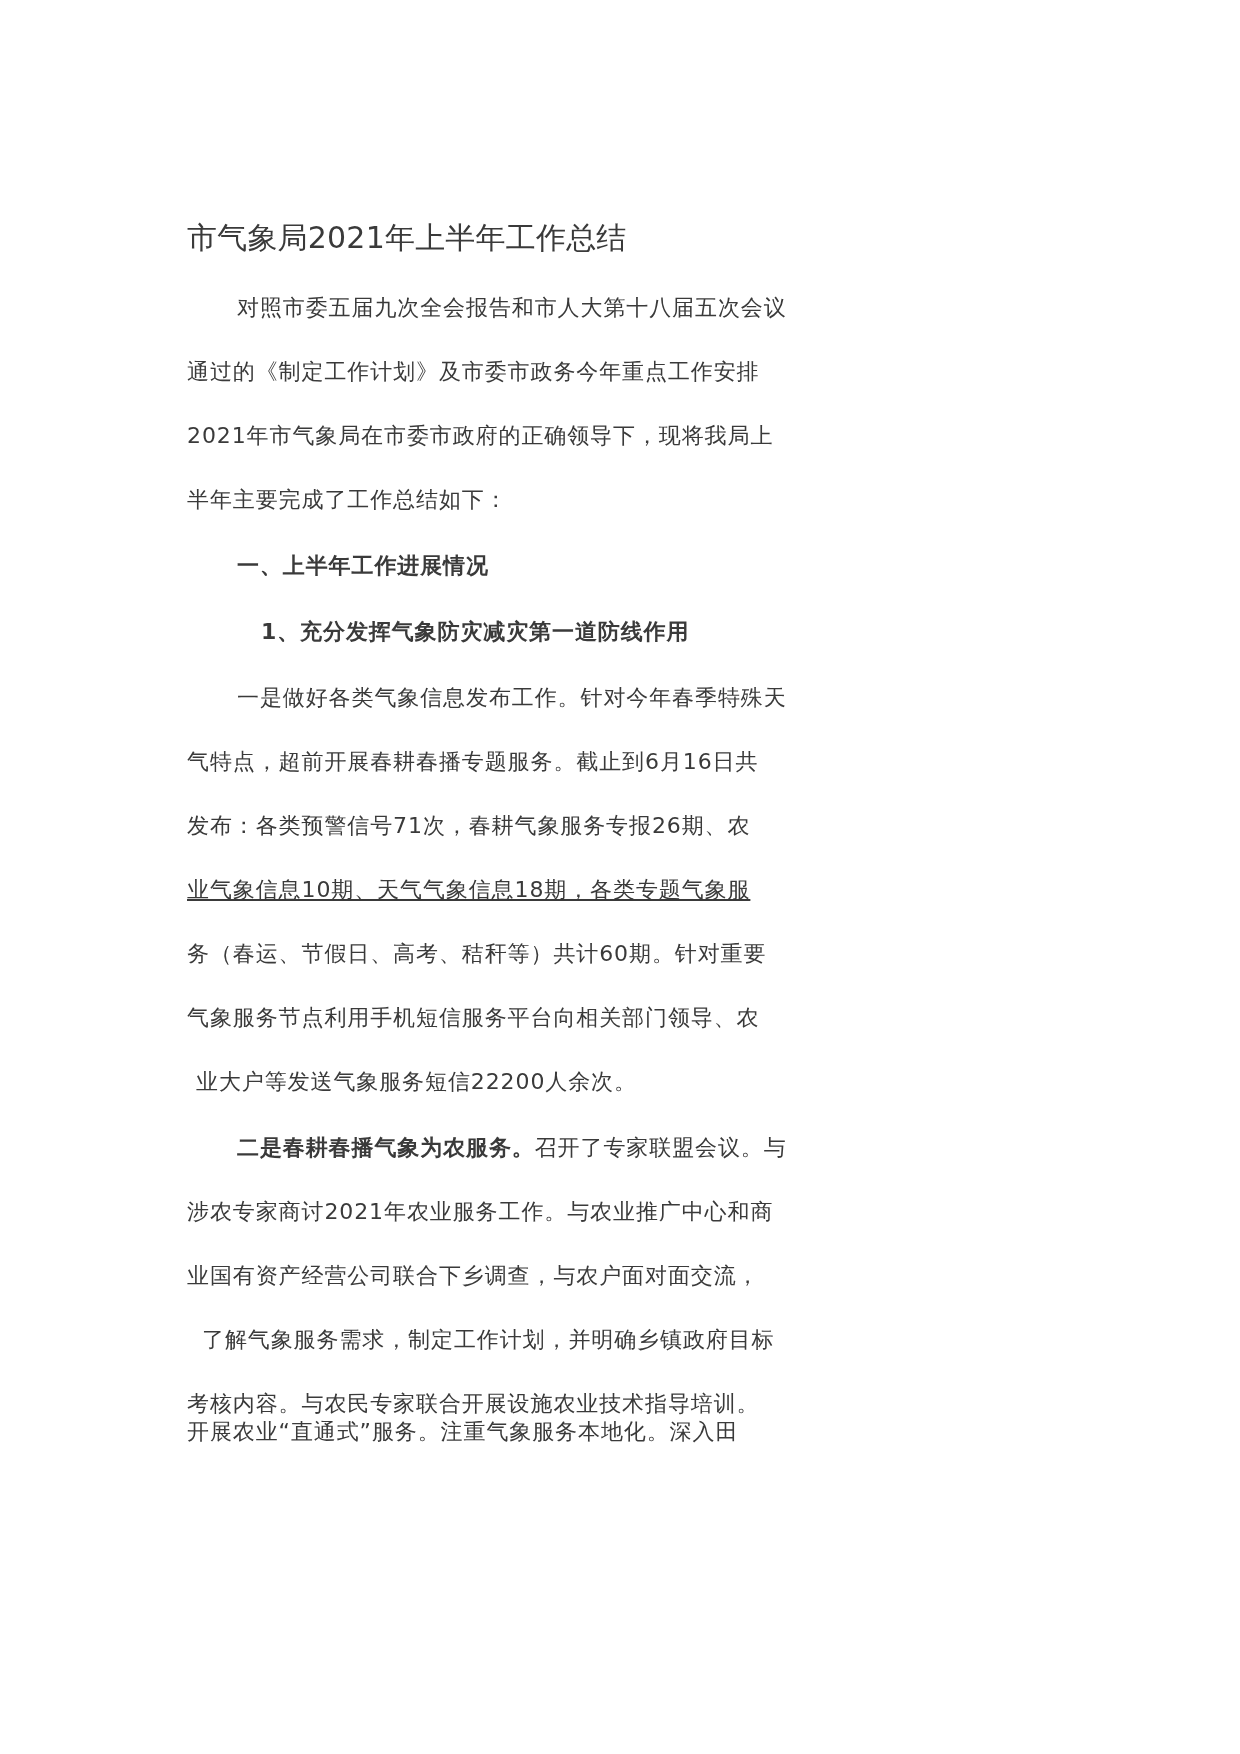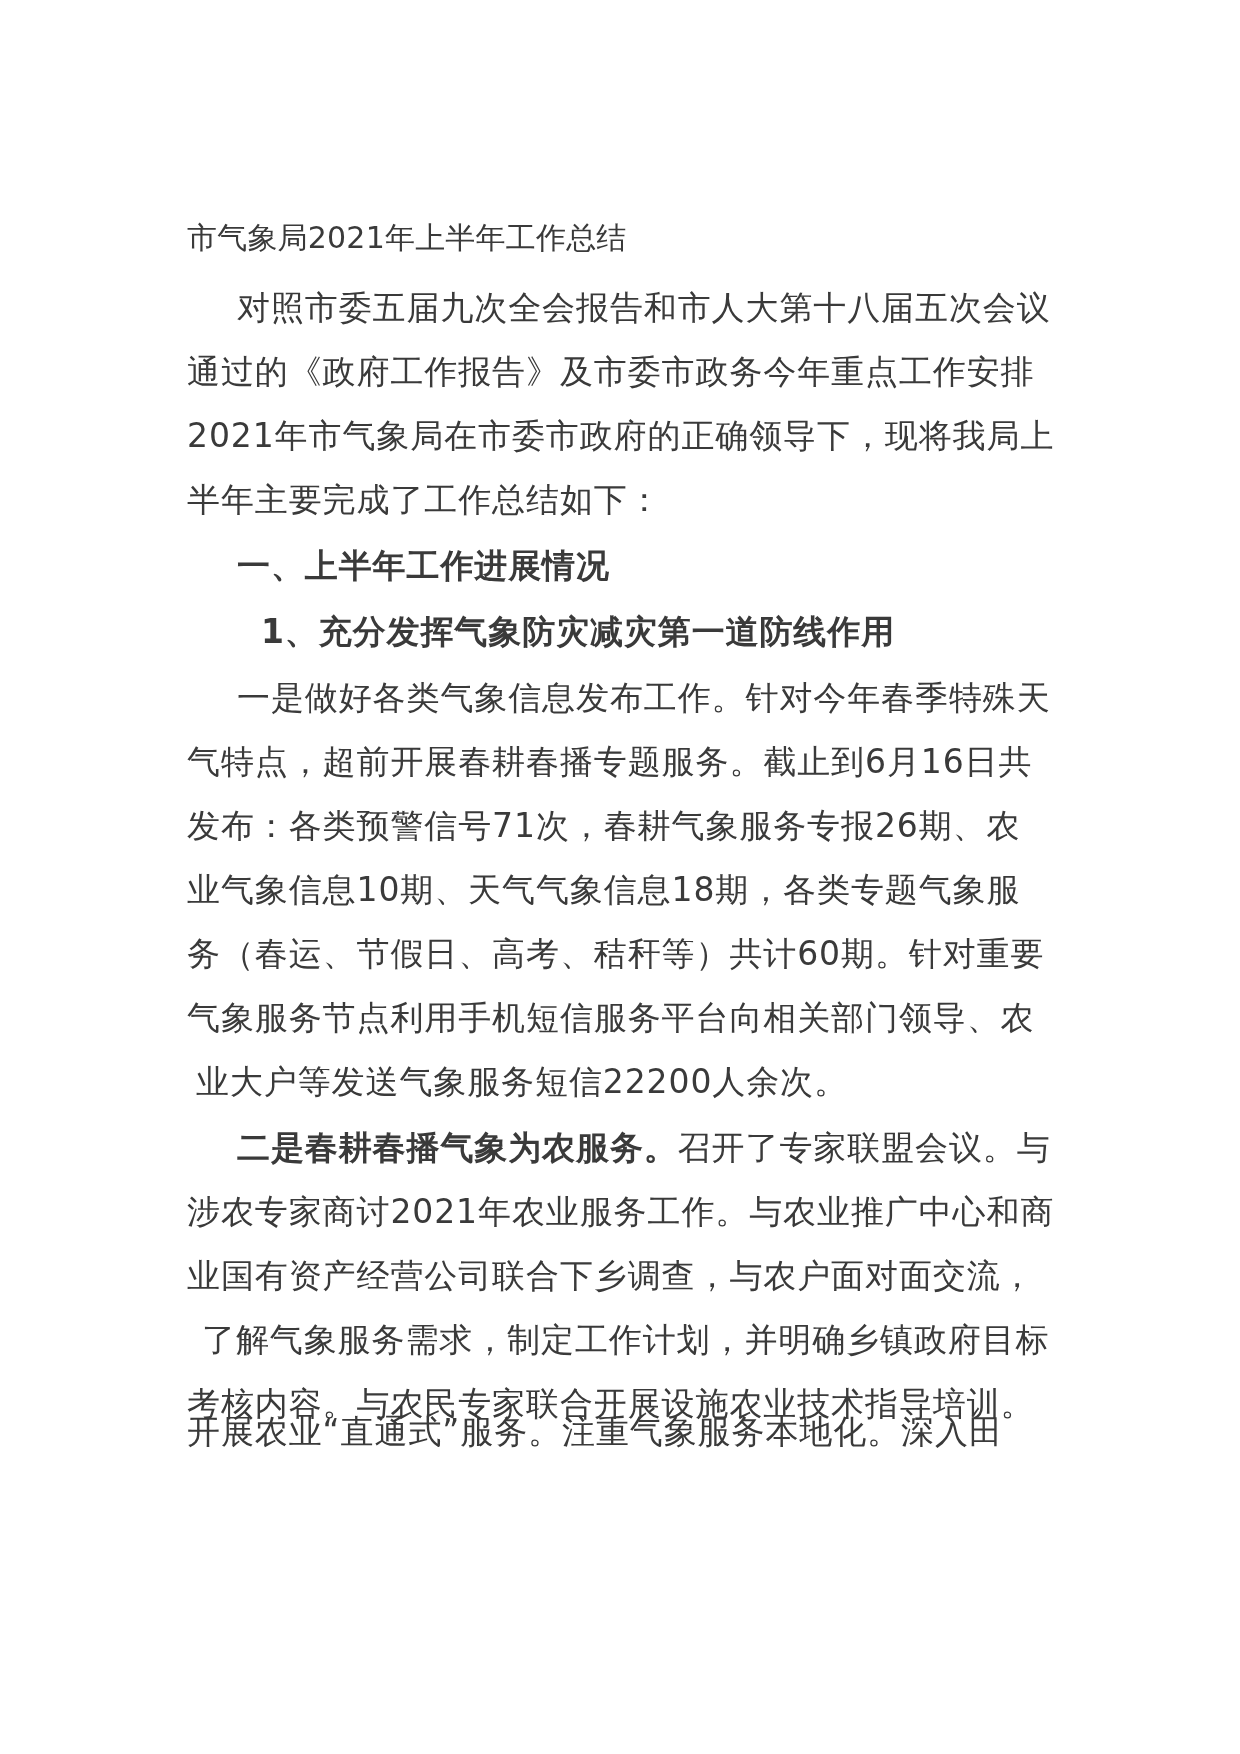--- a/index.html
+++ b/index.html
@@ -1,39 +1,39 @@
 <!DOCTYPE html>
 <html><head>
 <meta charset="utf-8">
 <style>
   html, body { margin: 0; padding: 0; background: #ffffff; }
   body { width: 1240px; height: 1754px; position: relative; overflow: hidden;
          font-family: "DejaVu Sans", sans-serif; color: #3a3a3a; }
   .page { position: absolute; left: 0; top: 0; width: 1240px; height: 1754px; }
   .title { position: absolute; left: 187px; top: 218px; font-size: 30px; line-height: 40px; white-space: nowrap; letter-spacing: 0.2px; }
-  .line { position: absolute; left: 187px; font-size: 33px; line-height: 40px; white-space: nowrap; letter-spacing: 0.9px; }
+  .line { position: absolute; left: 187px; font-size: 22px; line-height: 40px; white-space: nowrap; letter-spacing: 0.9px; }
   .indent { left: 237px; }
   .bold { font-weight: bold; }
 </style>
 </head>
 <body>
 
 <div class="page">
   <div class="title">市气象局2021年上半年工作总结</div>
   <div id="body-lines">
       <div class="line indent" style="top: 288px;"><span>对照市委五届九次全会报告和市人大第十八届五次会议</span></div>
-      <div class="line" style="top: 352px;"><span>通过的《政府工作报告》及市委市政务今年重点工作安排</span></div>
+      <div class="line" style="top: 352px;"><span>通过的《制定工作计划》及市委市政务今年重点工作安排</span></div>
       <div class="line" style="top: 416px;"><span>2021年市气象局在市委市政府的正确领导下，现将我局上</span></div>
       <div class="line" style="top: 480px;"><span>半年主要完成了工作总结如下：</span></div>
       <div class="line indent bold" style="top: 546px;"><span>一、上半年工作进展情况</span></div>
       <div class="line indent bold" style="top: 612px; margin-left: 24px;"><span>1、充分发挥气象防灾减灾第一道防线作用</span></div>
       <div class="line indent" style="top: 678px;"><span>一是做好各类气象信息发布工作。针对今年春季特殊天</span></div>
       <div class="line" style="top: 742px;"><span>气特点，超前开展春耕春播专题服务。截止到6月16日共</span></div>
       <div class="line" style="top: 806px;"><span>发布：各类预警信号71次，春耕气象服务专报26期、农</span></div>
-      <div class="line" style="top: 870px;"><span>业气象信息10期、天气气象信息18期，各类专题气象服</span></div>
+      <div class="line" style="top: 870px; text-decoration: underline;"><span>业气象信息10期、天气气象信息18期，各类专题气象服</span></div>
       <div class="line" style="top: 934px;"><span>务（春运、节假日、高考、秸秆等）共计60期。针对重要</span></div>
       <div class="line" style="top: 998px;"><span>气象服务节点利用手机短信服务平台向相关部门领导、农</span></div>
       <div class="line" style="top: 1062px; margin-left: 9px;"><span>业大户等发送气象服务短信22200人余次。</span></div>
       <div class="line indent" style="top: 1128px;"><span class="bold">二是春耕春播气象为农服务。</span><span>召开了专家联盟会议。与</span></div>
       <div class="line" style="top: 1192px;"><span>涉农专家商讨2021年农业服务工作。与农业推广中心和商</span></div>
       <div class="line" style="top: 1256px;"><span>业国有资产经营公司联合下乡调查，与农户面对面交流，</span></div>
       <div class="line" style="top: 1320px; margin-left: 15px;"><span>了解气象服务需求，制定工作计划，并明确乡镇政府目标</span></div>
       <div class="line" style="top: 1384px;"><span>考核内容。与农民专家联合开展设施农业技术指导培训。</span></div>
       <div class="line" style="top: 1412px;"><span>开展农业“直通式”服务。注重气象服务本地化。深入田</span></div>
     </div>

